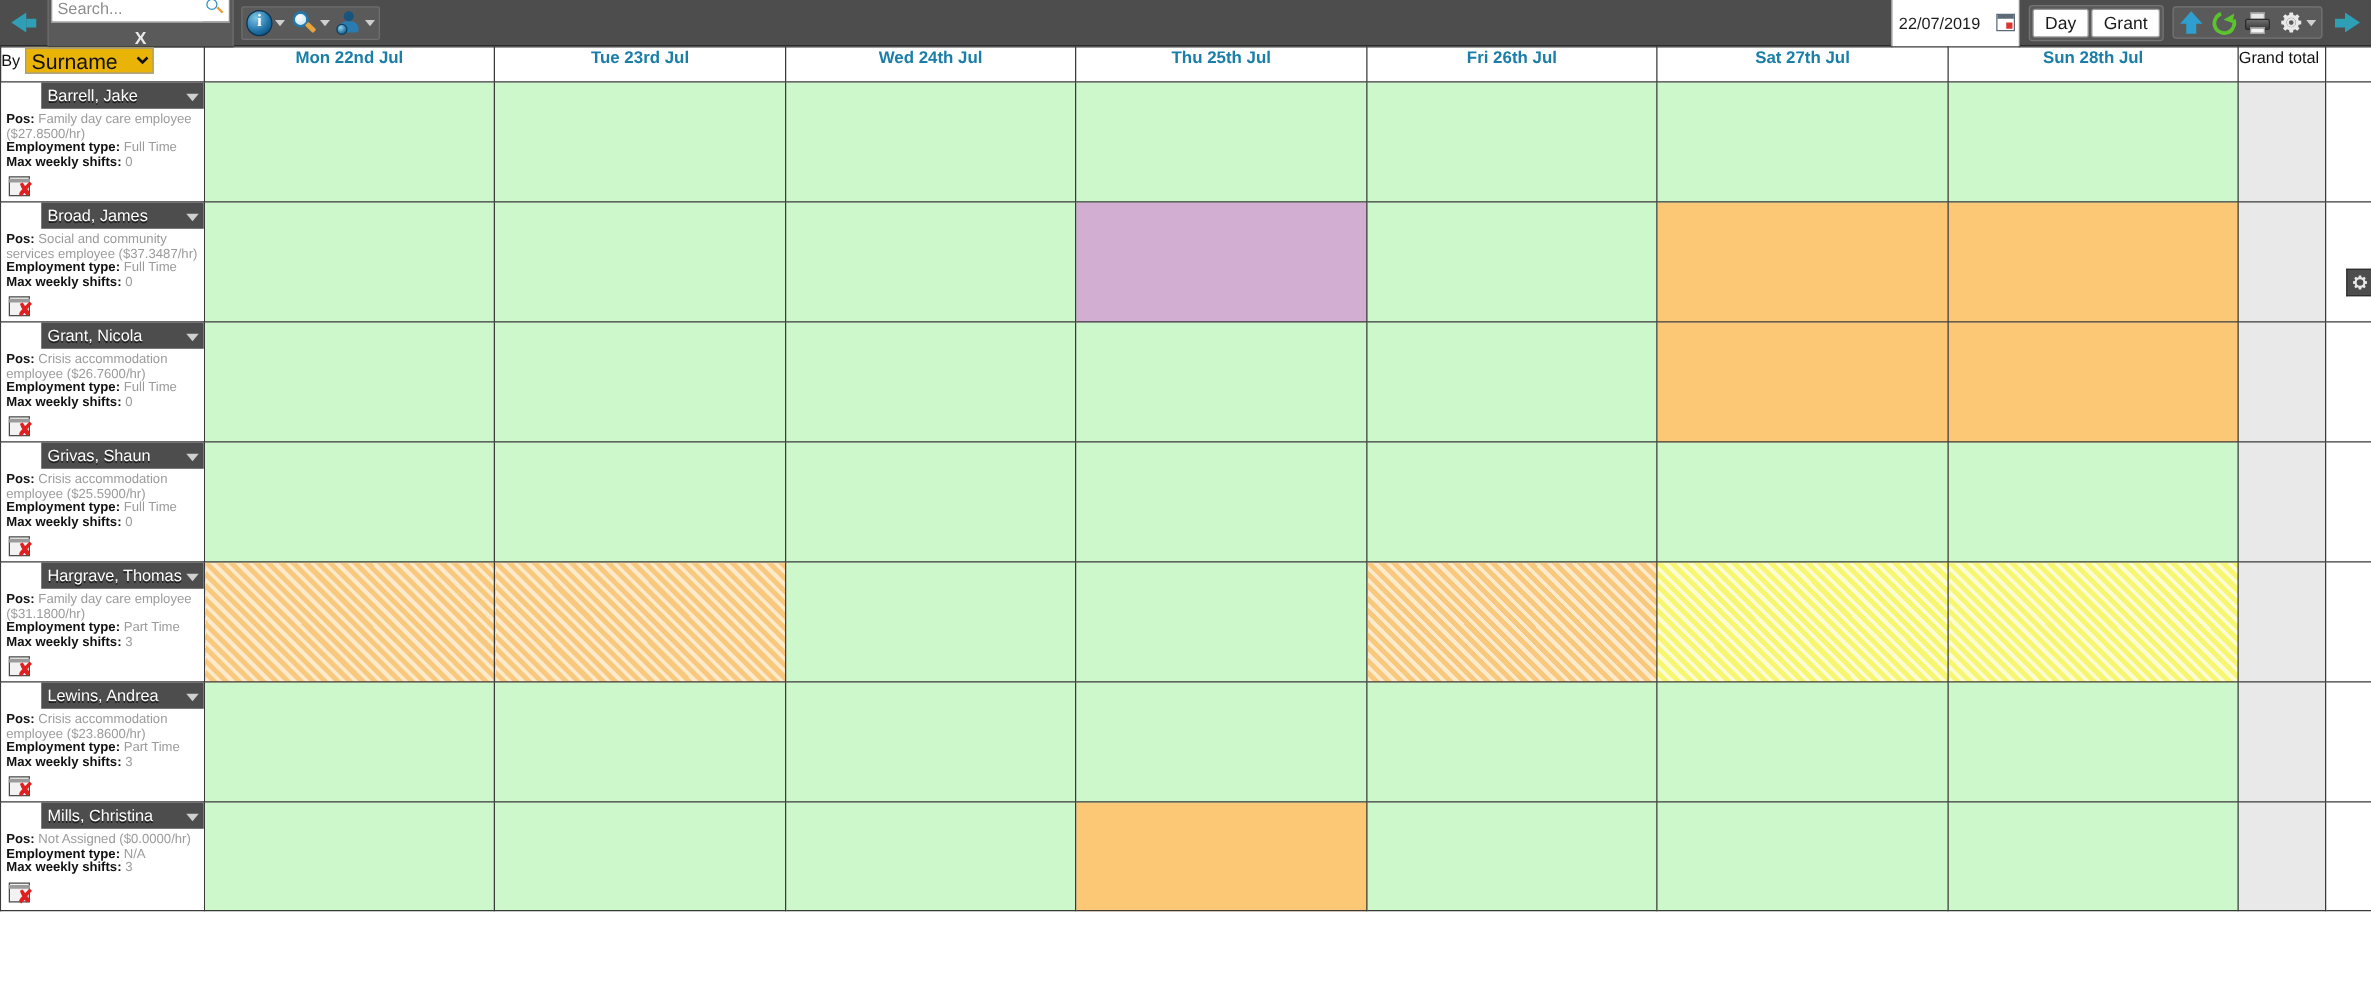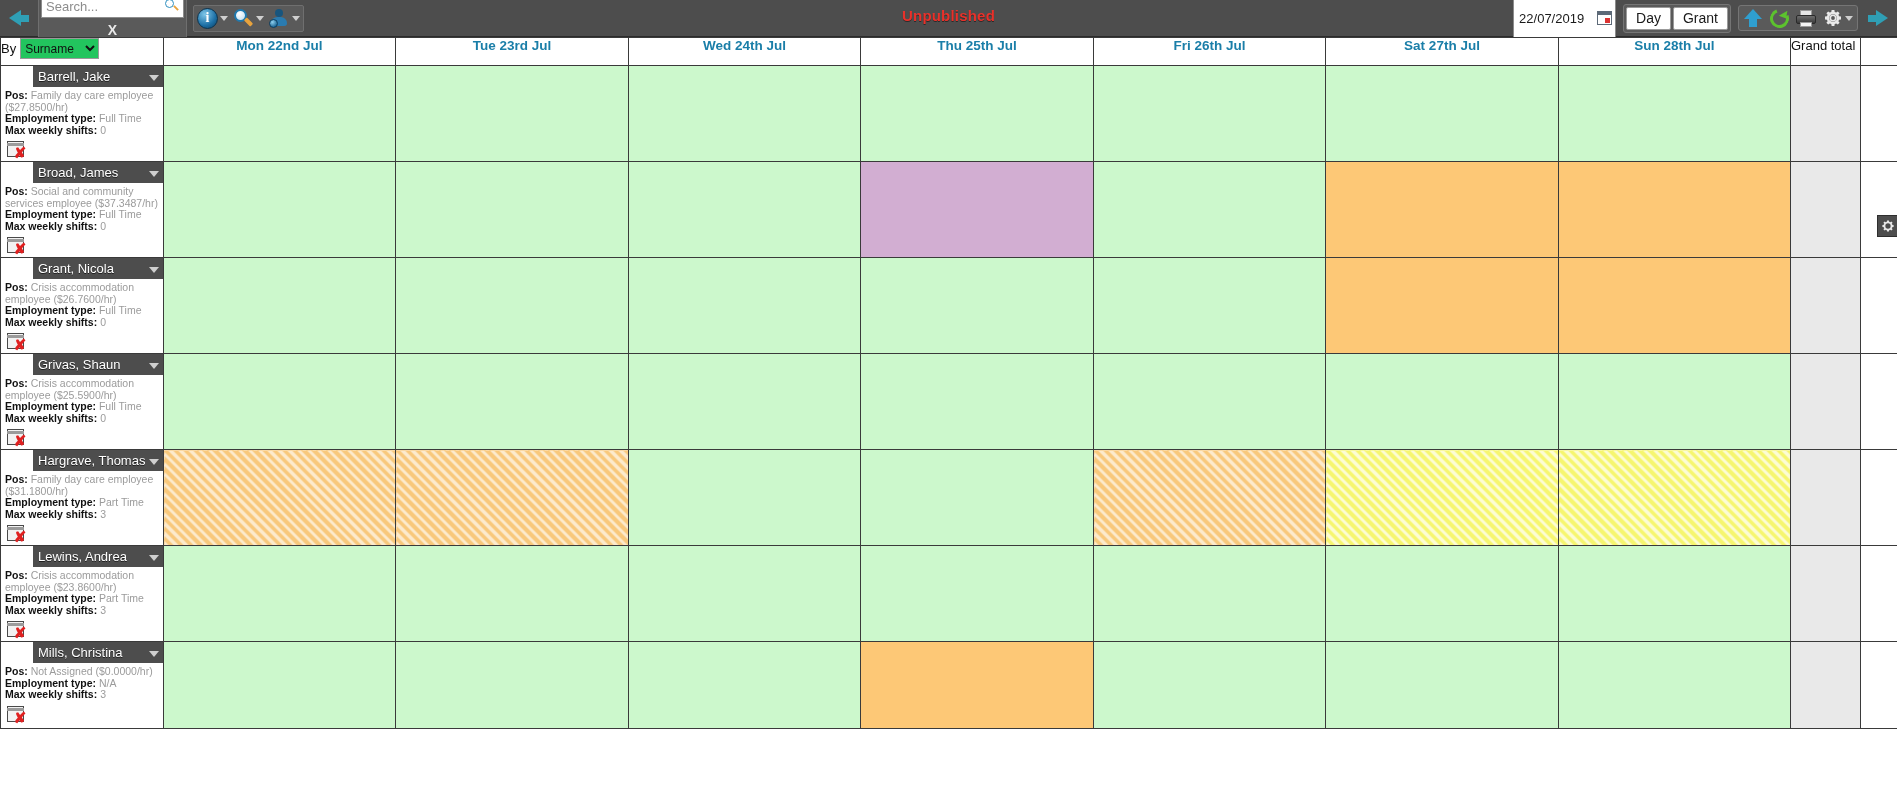--- a/index.html
+++ b/index.html
@@ -308,24 +308,24 @@
     background: #ffffff;
     color: #111;
     font-weight: normal;
     text-align: left;
     padding-left: 4px;
   }
   .bysel { display: flex; align-items: center; gap: 4px; }
   .bysel span { font-size: 13px; color: #111; }
   .bysel select {
     font-family: "Liberation Sans", sans-serif;
-    font-size: 12px;
+    font-size: 17px;
     height: 21px;
     border: 1px solid #9a9a9a;
-    background: #22c55e;
+    background: #eab308;
     color: #111;
   }
   th.gt-cell {
     color: #111; font-weight: normal; font-size: 13px;
     text-align: left; padding-left: 5px;
   }
 
   
   td.emp {
     background: #ffffff;
@@ -462,21 +462,20 @@
         <span class="ic ic-user">
           <span class="head"></span>
             <span class="body"></span>
             <span class="dot"></span>
         </span>
         <span class="caret-dn"></span>
       </div>
     </div>
   </div>
 
-  <div id="unpublished">Unpublished</div>
 
   <div class="tb-right">
 
     <div class="date-wrap">
       <input type="text" value="22/07/2019" style="">
       <span class="cal-ic"></span>
     </div>
 
     <div class="seg-group active">
       <div class="seg">Day</div>

